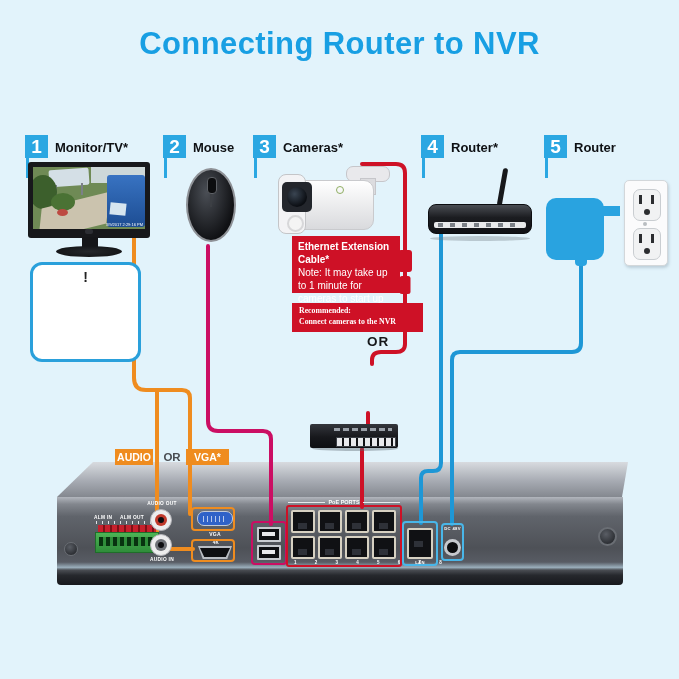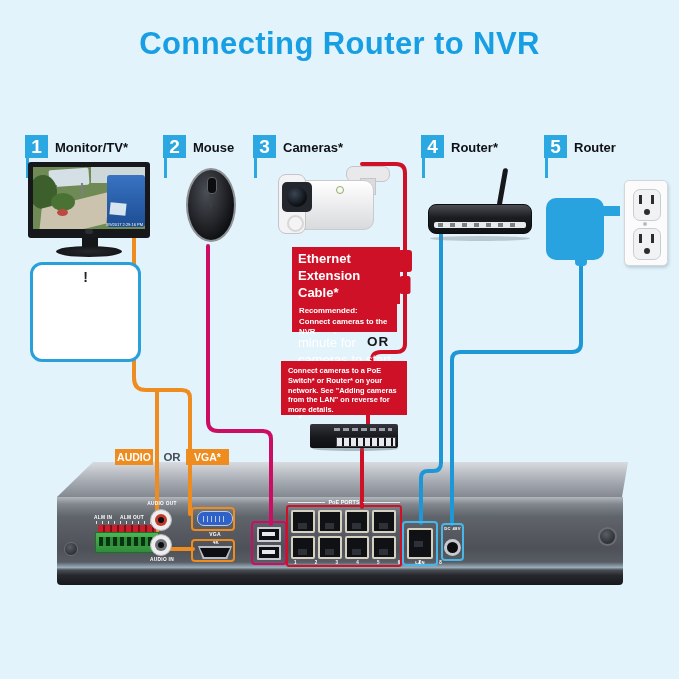--- a/index.html
+++ b/index.html
@@ -154,32 +154,29 @@
     <path class="cable c-magenta" d="M208,246 L208,421 Q208,431 218,431 L263,431 Q271,431 271,439 L271,524"></path>
     <path class="cable c-red" d="M362,164 L396,164 Q405,164 405,173 L405,344 Q405,352 396,352 L381,352 Q372,352 372,360 L372,364"></path>
     <path class="cable c-red" d="M368,413 L368,426"></path>
     <path class="cable c-red" d="M362,449 L362,507"></path>
     <path class="cable c-blue" d="M433,229 L437,229 Q441,229 441,233 L441,463 Q441,471 433,471 L428,471 Q421,471 421,478 L421,523"></path>
     <path class="cable c-blue" d="M581,261 L581,343 Q581,352 572,352 L460,352 Q452,352 452,360 L452,524"></path>
     <rect x="398" y="250" width="14" height="22" rx="3" fill="#CE1126"></rect>
     <rect x="399.5" y="276" width="11" height="18" rx="2.5" fill="#CE1126"></rect>
   </svg>
 
-  <div class="abs callout" style="left:292px;top:247px;width:108px;height:57px;padding:4px 6px;font-size:13px;line-height:1.3;">
+  <div class="abs callout" style="left:292px;top:236px;width:108px;height:57px;padding:4px 6px;font-size:10px;line-height:1.3;">
     <div class="hd">Ethernet Extension Cable*</div>
     <div>Note: It may take up to 1 minute for cameras to start up and transmit the video to your NVR.</div>
   </div>
-  <div class="abs callout" style="left:292px;top:303px;width:105px;height:29px;padding:3px 7px;font-size:7.8px;line-height:1.35;font-weight:bold;">
+  <div class="abs callout" style="left:292px;top:303px;width:131px;height:29px;padding:3px 7px;font-size:7.8px;line-height:1.35;font-weight:bold;font-family:Liberation Serif, serif;">
     <div>Recommended:</div>
     <div>Connect cameras to the NVR</div>
   </div>
   <div class="abs ortext" style="left:362px;top:334px;width:32px;text-align:center;font-size:13.5px;letter-spacing:1px;">OR</div>
-  <div class="abs callout" style="left:281px;top:361px;width:126px;height:54px;padding:5px 7px;font-size:7.4px;line-height:1.32;font-weight:bold;">
-    <div>Connect cameras to a PoE Switch* or Router* on your network. See "Adding cameras from the LAN" on reverse for more details.</div>
-  </div>
 
   <div class="abs device" style="left:310px;top:424px;width:88px;height:28px;">
     <div class="abs" style="left:2px;top:22px;width:86px;height:5px;border-radius:50%;background:rgba(90,100,110,.4);"></div>
     <div class="abs" style="left:0;top:0;width:88px;height:24px;background:linear-gradient(180deg,#34363c,#17181c 55%,#0e0f12);border-radius:2px;"></div>
     <div class="abs" style="left:24px;top:4px;width:58px;height:3px;background:repeating-linear-gradient(90deg,#9aa0a8 0 6px,transparent 6px 9px);"></div>
     <div class="abs" style="left:26px;top:13px;width:58px;height:8px;background:repeating-linear-gradient(90deg,#e8e9ec 0 5px,#101114 5px 7px);border:1px solid #3c4046;"></div>
   </div>
 
   <div class="abs nvr-top"></div>
   <div class="abs nvr-front"></div>

